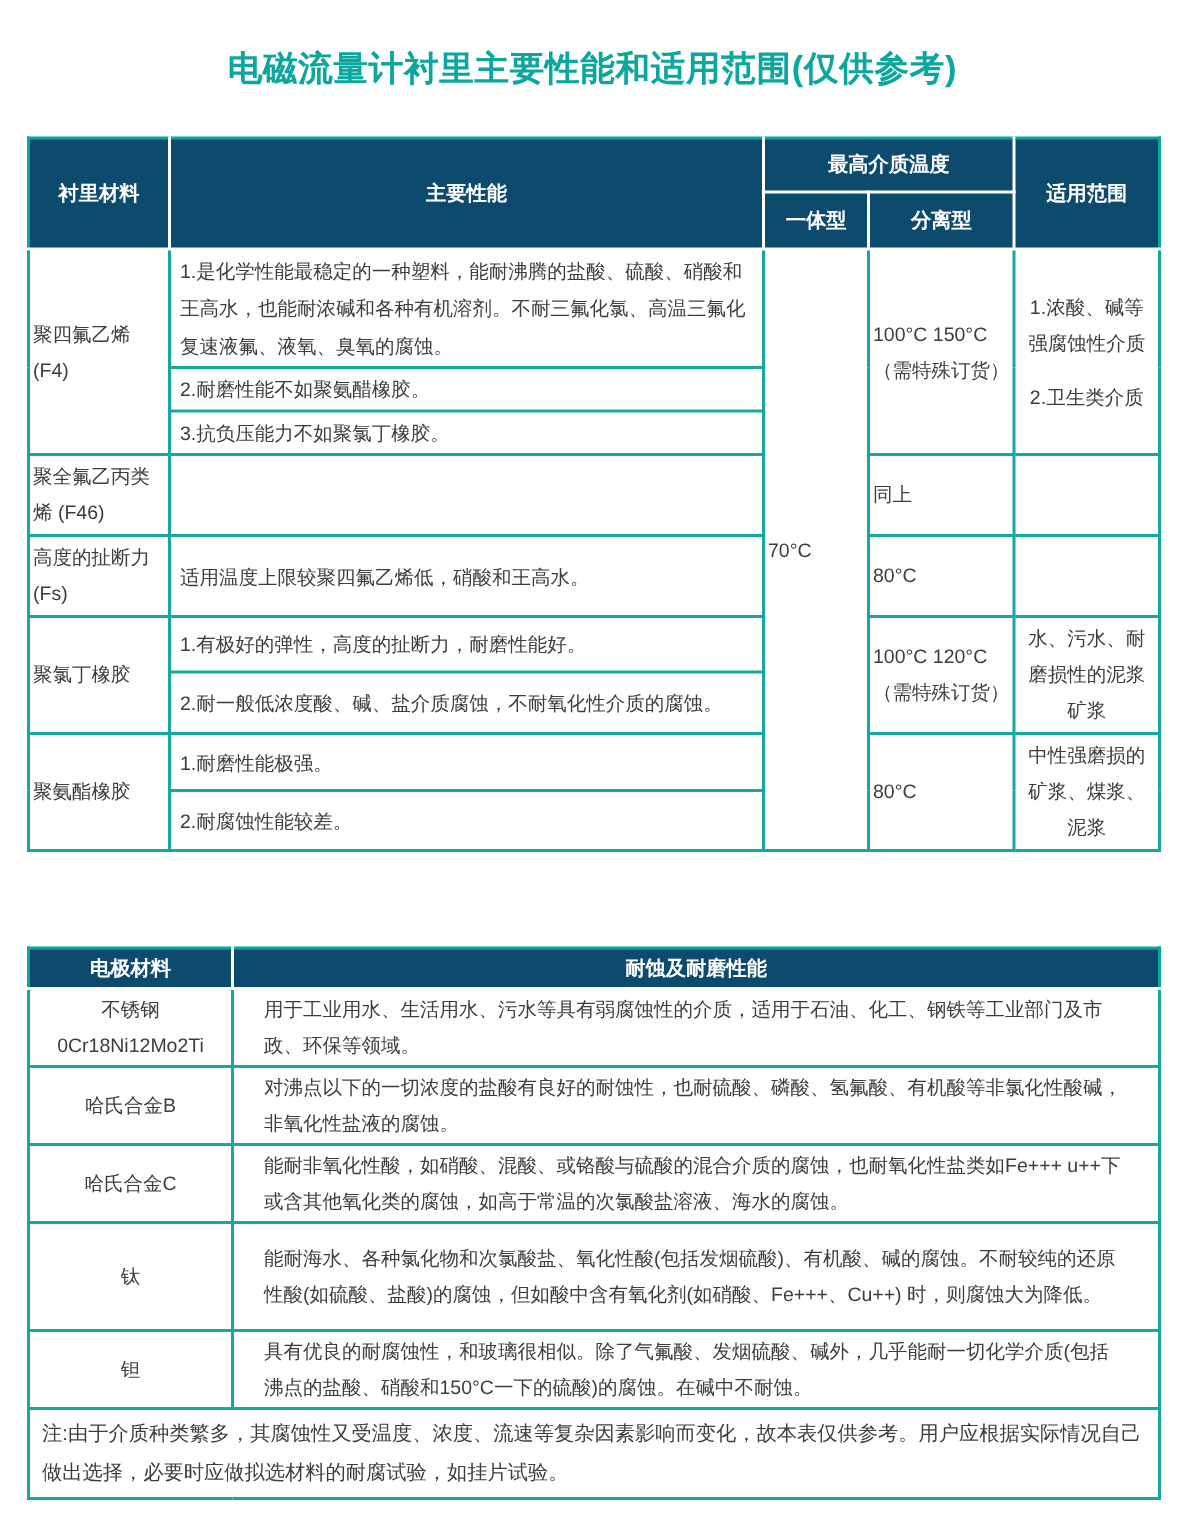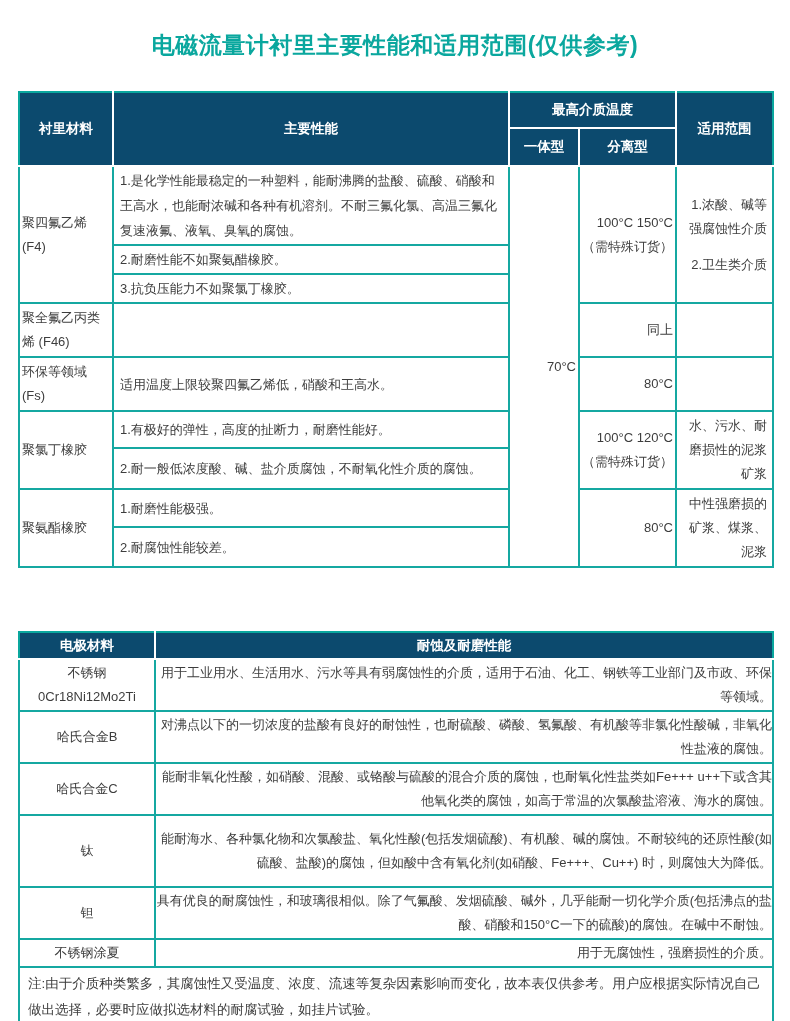--- a/index.html
+++ b/index.html
@@ -54,27 +54,27 @@
     white-space: pre-line;
     line-height: 24px;
     padding: 2px;
   }
   .cell-perf {
     text-align: left;
     padding: 1px 6px;
     line-height: 25px;
   }
   .cell-temp {
-    text-align: right;
+    text-align: left;
     white-space: pre-line;
     line-height: 24px;
     padding: 2px;
   }
   .cell-app {
-    text-align: right;
+    text-align: center;
     padding: 2px 5px;
     line-height: 24px;
   }
   .cell-app .app-item + .app-item { margin-top: 12px; }
 
   .h36 { height: 36px; } .h38 { height: 38px; }
   .h75 { height: 75px; } .h25 { height: 25px; }
   .h48 { height: 48px; } .h47 { height: 47px; }
   .h37 { height: 37px; } .h40 { height: 40px; }
 
@@ -82,22 +82,22 @@
   .e-h46 { height: 46px; } .e-h72 { height: 72px; }
   .e-h26 { height: 26px; } .e-h52 { height: 52px; }
 
   .e-material {
     text-align: center;
     white-space: pre-line;
     line-height: 24px;
     padding: 1px 2px;
   }
   .e-perf {
-    text-align: right;
-    padding: 1px 0;
+    text-align: left;
+    padding: 1px 20px;
     line-height: 24px;
   }
   .note-cell {
     text-align: left;
     padding: 3px 8px;
     line-height: 26px;
     font-size: 13.5px;
   }
 </style>
 </head>
@@ -146,21 +146,21 @@
       <tr class="h25">
         <td class="cell-perf">3.抗负压能力不如聚氯丁橡胶。</td>
       </tr>
       <tr class="h48">
         <td class="cell-material">聚全氟乙丙类烯 (F46)</td>
         <td class="cell-perf"></td>
         <td class="cell-temp">同上</td>
         <td class="cell-app"></td>
       </tr>
       <tr class="h47">
-        <td class="cell-material">环保等领域
+        <td class="cell-material">高度的扯断力
 (Fs)</td>
         <td class="cell-perf">适用温度上限较聚四氟乙烯低，硝酸和王高水。</td>
         <td class="cell-temp">80°C</td>
         <td class="cell-app"></td>
       </tr>
       <tr class="h37">
         <td rowspan="2" class="cell-material">聚氯丁橡胶</td>
         <td class="cell-perf">1.有极好的弹性，高度的扯断力，耐磨性能好。</td>
         <td rowspan="2" class="cell-temp">100°C 120°C
 （需特殊订货）</td>
@@ -211,23 +211,19 @@
         <td class="e-perf">能耐非氧化性酸，如硝酸、混酸、或铬酸与硫酸的混合介质的腐蚀，也耐氧化性盐类如Fe+++ u++下或含其他氧化类的腐蚀，如高于常温的次氯酸盐溶液、海水的腐蚀。</td>
       </tr>
       <tr class="e-h72">
         <td class="e-material">钛</td>
         <td class="e-perf">能耐海水、各种氯化物和次氯酸盐、氧化性酸(包括发烟硫酸)、有机酸、碱的腐蚀。不耐较纯的还原性酸(如硫酸、盐酸)的腐蚀，但如酸中含有氧化剂(如硝酸、Fe+++、Cu++) 时，则腐蚀大为降低。</td>
       </tr>
       <tr class="e-h56">
         <td class="e-material">钽</td>
         <td class="e-perf">具有优良的耐腐蚀性，和玻璃很相似。除了气氟酸、发烟硫酸、碱外，几乎能耐一切化学介质(包括沸点的盐酸、硝酸和150°C一下的硫酸)的腐蚀。在碱中不耐蚀。</td>
       </tr>
-      <tr class="e-h26">
-        <td class="e-material">不锈钢涂夏</td>
-        <td class="e-perf">用于无腐蚀性，强磨损性的介质。</td>
-      </tr>
       <tr class="e-h52">
         <td colspan="2" class="note-cell">注:由于介质种类繁多，其腐蚀性又受温度、浓度、流速等复杂因素影响而变化，故本表仅供参考。用户应根据实际情况自己做出选择，必要时应做拟选材料的耐腐试验，如挂片试验。</td>
       </tr>
     </tbody>
   </table>
 
 </div>
 
 </body></html>

